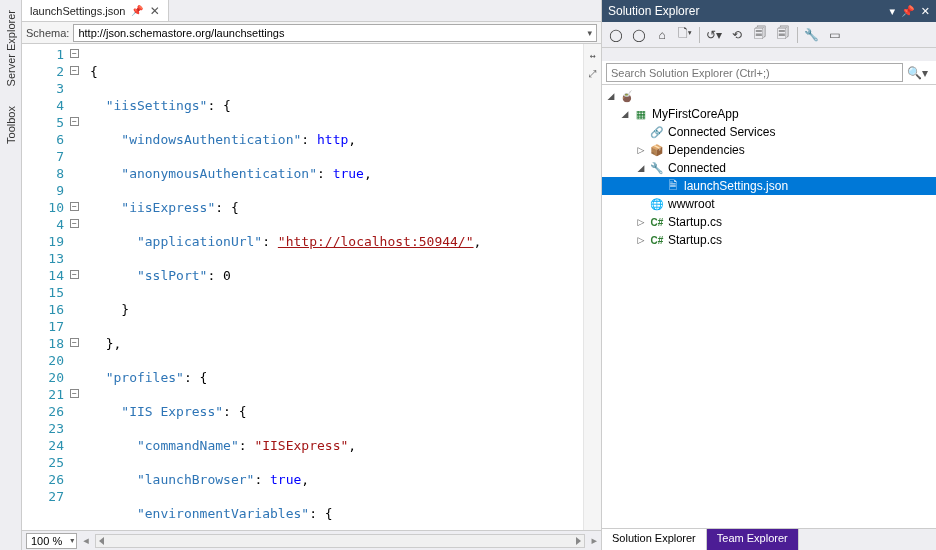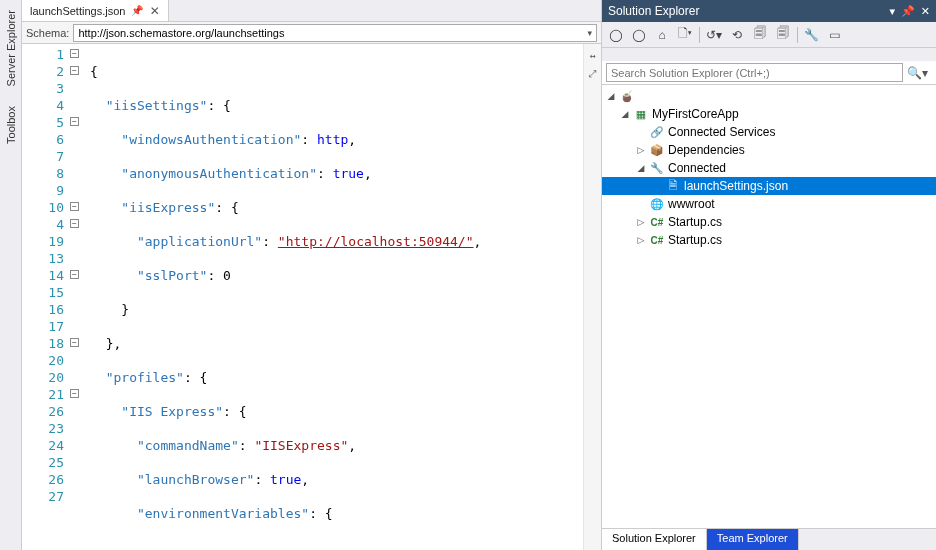--- a/index.html
+++ b/index.html
@@ -262,21 +262,21 @@
     background: #eeeef2;
     border-top: 1px solid #ccc;
     display: flex;
   }
   .sol-tabs .btab {
     padding: 3px 10px;
     font-size: 11px;
     border-right: 1px solid #ccc;
   }
   .sol-tabs .btab.active { background: #fff; }
-  .sol-tabs .btab.team { background: #1d4ed8; color: #fff; }
+  .sol-tabs .btab.team { background: #4c1d95; color: #fff; }
   .cs-ic { color: #2e7d32; font-weight:600; font-size:10px;}
 </style>
 </head>
 <body>
 
 <div class="sidebar-left">
   <div class="vtab">Server Explorer</div>
   <div class="vtab">Toolbox</div>
 </div>
 
@@ -371,20 +371,28 @@
 
 
     </div>
 
     <div class="right-icons-strip">
       <div class="strip-btn">↔</div>
       <div class="strip-btn">⤢</div>
     </div>
   </div>
 
+  <div class="footer-row">
+    <div class="zoom-box">
+      <span>100 %</span>
+    </div>
+    <span style="color:#888">◂</span>
+    <div class="hsb"></div>
+    <span style="color:#888">▸</span>
+  </div>
 </div>
 
 <div class="sol-pane">
   <div class="sol-title">
     <span>Solution Explorer</span>
     <span class="controls">
       <span>▾</span>
       <span>📌</span>
       <span>✕</span>
     </span>

